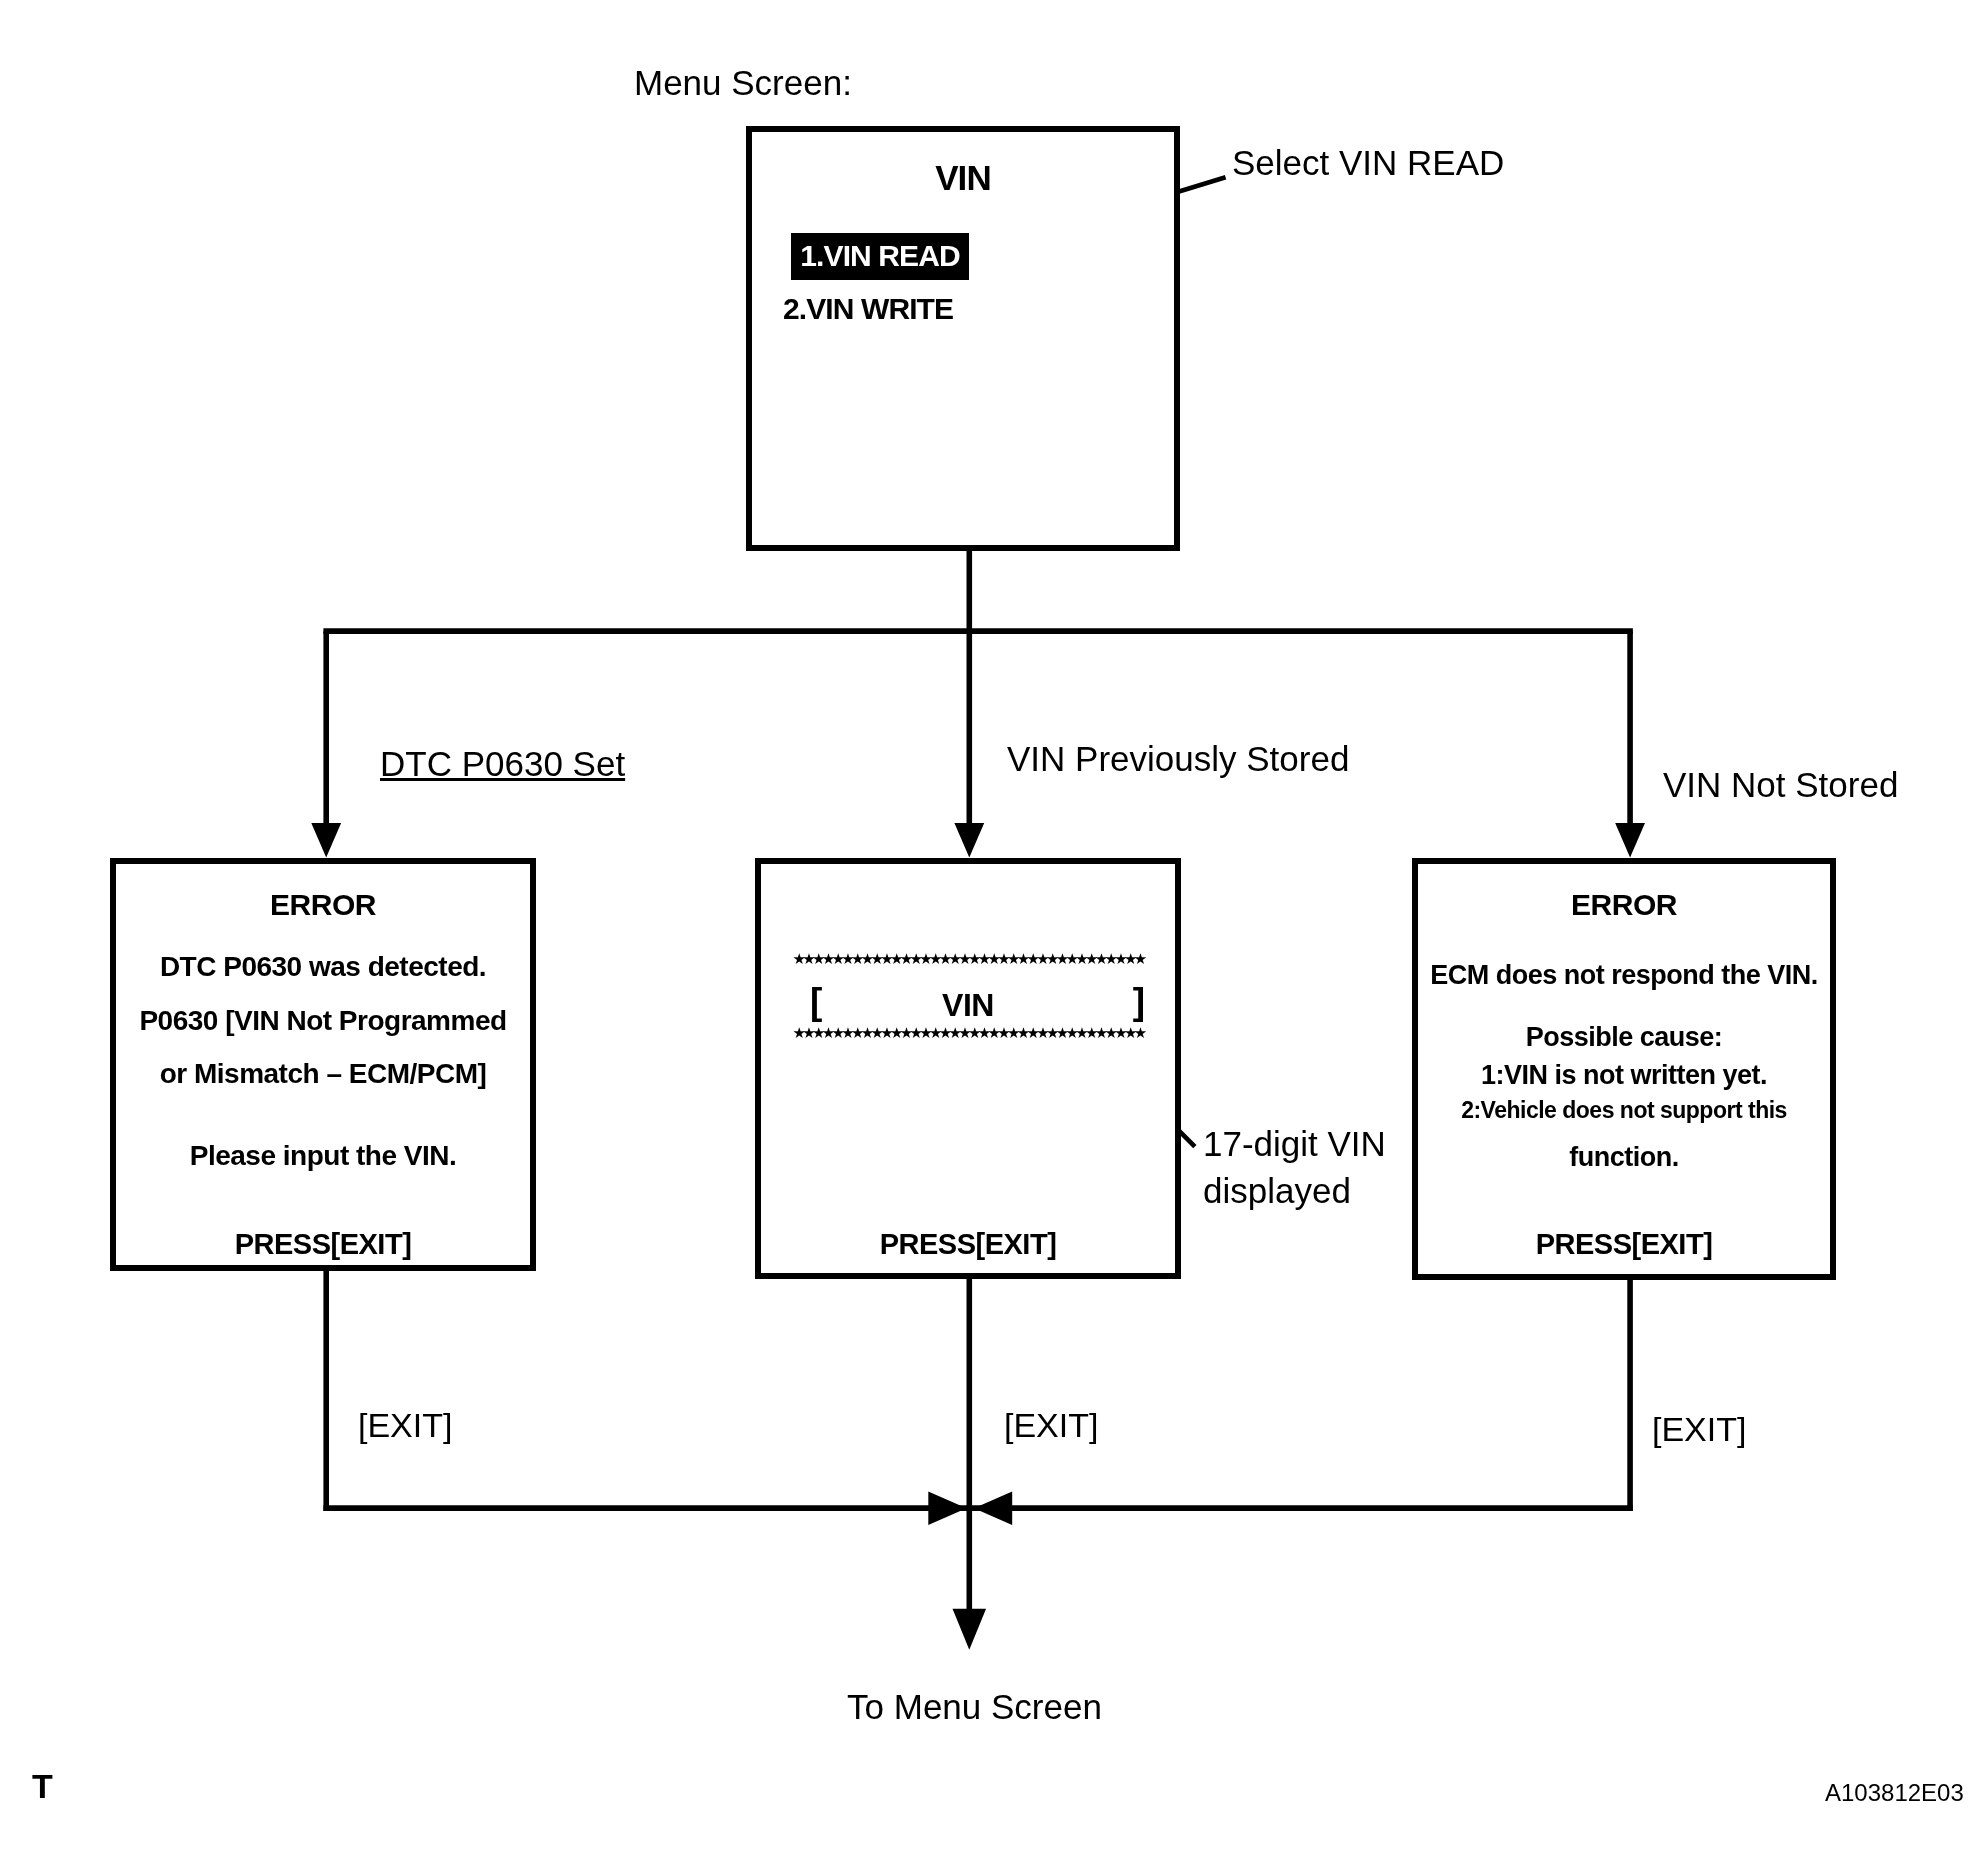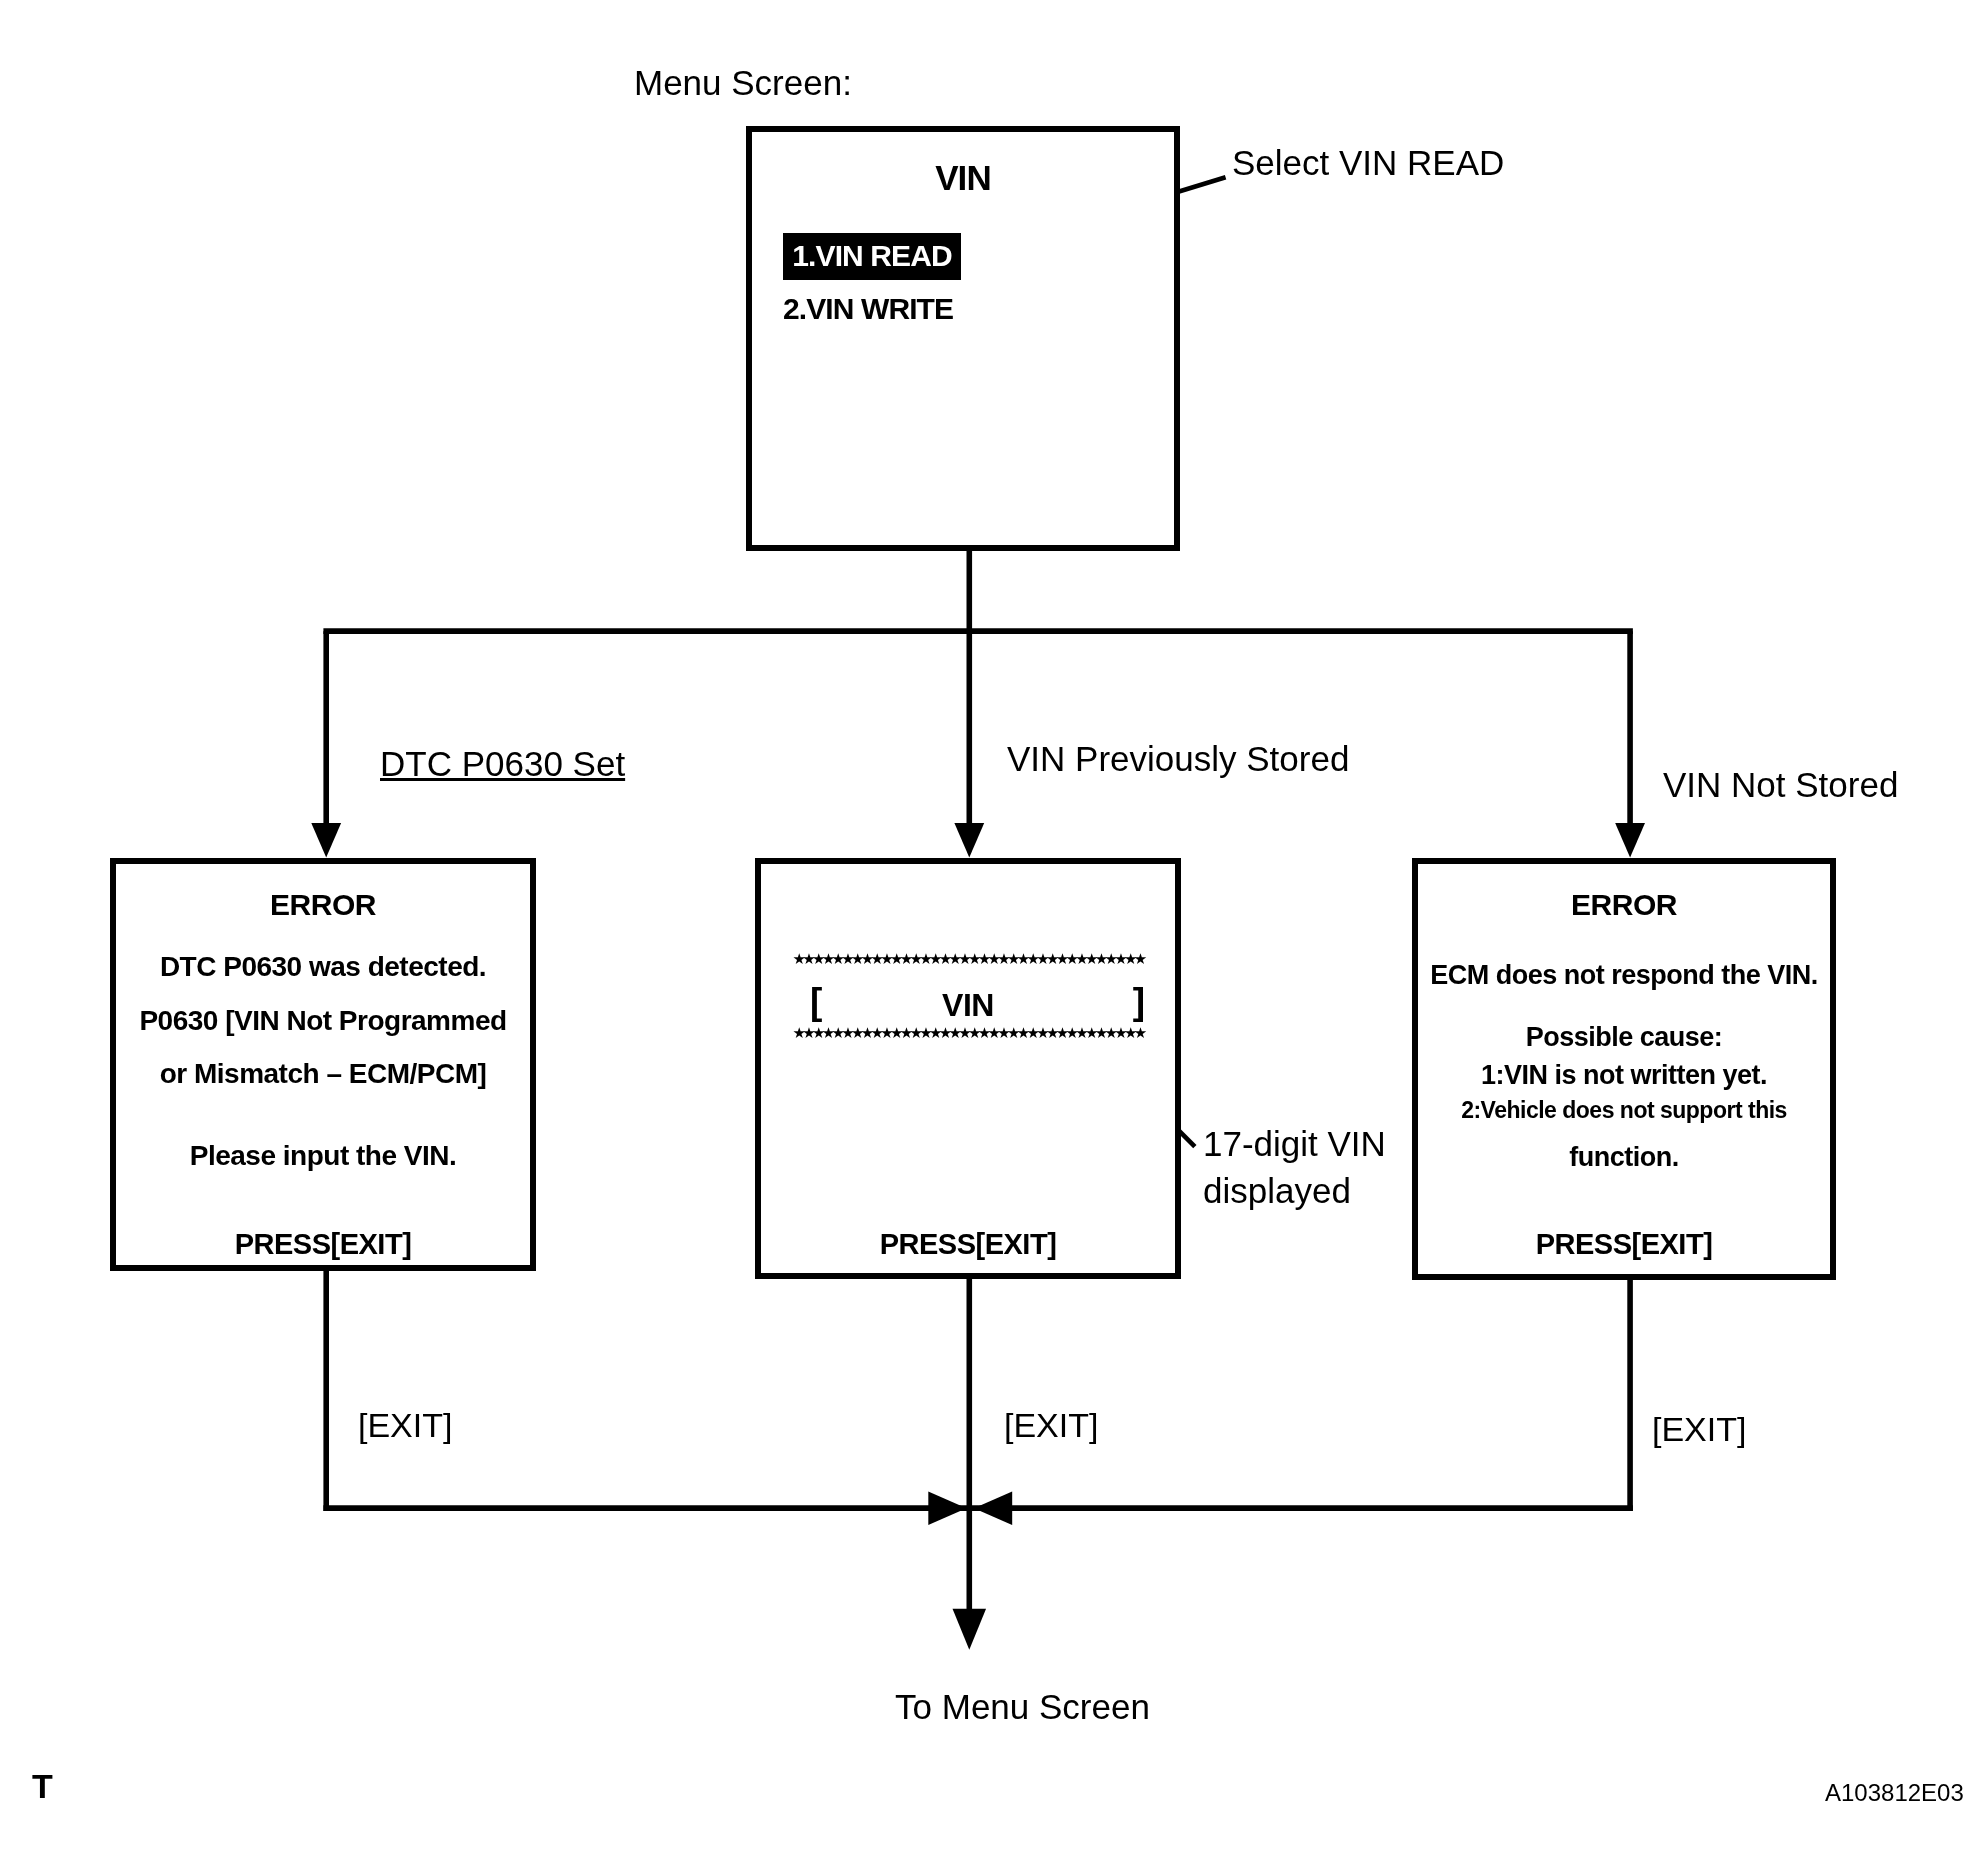--- a/index.html
+++ b/index.html
@@ -78,21 +78,21 @@
       <polygon points="1086,1600 1086,1636 1045,1618"></polygon>
 
       <polygon points="1022,1726 1058,1726 1040,1770"></polygon>
     </g>
   </svg>
 
   <div class="abs lbl" style="left:634px;top:63px;">Menu Screen:</div>
 
   <div class="screenbox" style="left:746px;top:126px;width:434px;height:425px;">
     <div class="abs" style="left:0;right:0;top:26px;text-align:center;font-weight:bold;font-size:35px;letter-spacing:-0.9px;">VIN</div>
-    <div class="abs menu-item" style="left:31px;top:101px;background:#000000;color:#ffffff;padding:5.6px 9.3px 7.5px 9.3px;">1.VIN READ</div>
+    <div class="abs menu-item" style="left:39px;top:101px;background:#000000;color:#ffffff;padding:5.6px 9.3px 7.5px 9.3px;">1.VIN READ</div>
     <div class="abs menu-item" style="left:31px;top:160px;color:#000000;">2.VIN WRITE</div>
   </div>
 
   <div class="abs lbl" style="left:1232px;top:143px;">Select VIN READ</div>
 
   <div class="abs lbl" style="left:380px;top:744px;text-decoration:underline;">DTC P0630 Set</div>
   <div class="abs lbl" style="left:1007px;top:739px;">VIN Previously Stored</div>
   <div class="abs lbl" style="left:1663px;top:743px;margin-top:22px;">VIN Not Stored</div>
 
   <div class="screenbox" style="left:110px;top:858px;width:426px;height:413px;">
@@ -123,19 +123,19 @@
     <div class="btext" style="top:196px;font-size:27px;">1:VIN is not written yet.</div>
     <div class="btext" style="top:233px;font-size:23px;">2:Vehicle does not support this</div>
     <div class="btext" style="top:278px;font-size:27px;">function.</div>
     <div class="btext" style="top:364px;font-size:29px;">PRESS[EXIT]</div>
   </div>
 
   <div class="abs lbl" style="left:358px;top:1406px;font-size:34px;">[EXIT]</div>
   <div class="abs lbl" style="left:1004px;top:1406px;font-size:34px;">[EXIT]</div>
   <div class="abs lbl" style="left:1652px;top:1410px;font-size:34px;">[EXIT]</div>
 
-  <div class="abs lbl" style="left:844px;top:1687px;width:261px;text-align:center;margin-left:48px;">To Menu Screen</div>
+  <div class="abs lbl" style="left:844px;top:1687px;width:261px;text-align:center;">To Menu Screen</div>
 
   <div class="abs" style="left:32px;top:1767px;font-size:34px;font-weight:bold;">T</div>
   <div class="abs" style="left:1825px;top:1779px;font-size:24px;">A103812E03</div>
 
 </div>
 
 
 </body></html>

